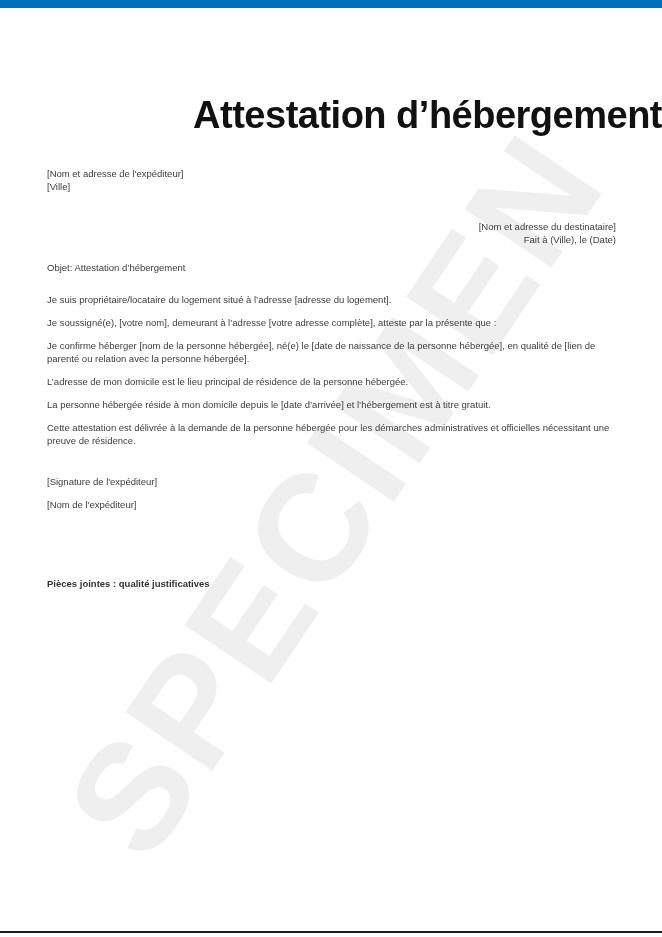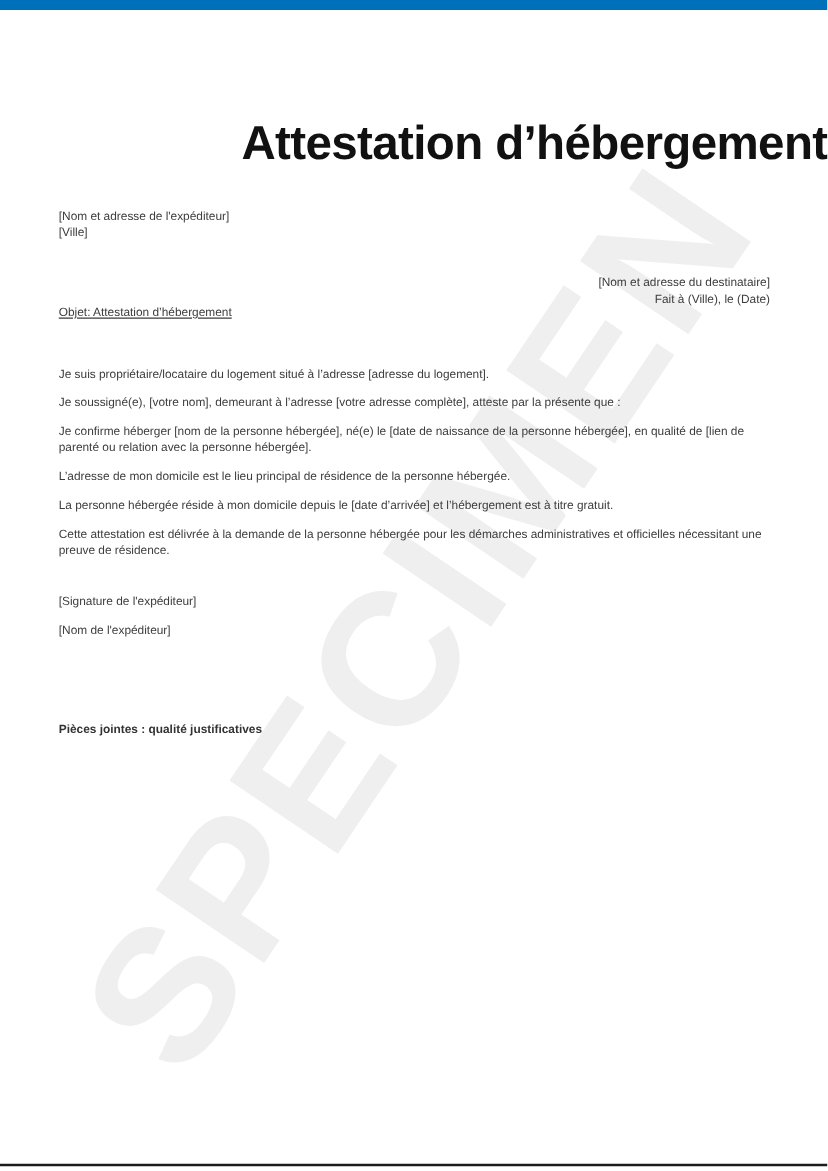--- a/index.html
+++ b/index.html
@@ -64,23 +64,22 @@
     text-align: left;
   }
   .recipient-block {
     position: absolute;
     top: 220px;
     right: 46px;
     text-align: right;
   }
   .subject-line {
     position: absolute;
-    top: 244px;
+    top: 261px;
     left: 47px;
-    text-decoration: underline;
     text-align: right;
   }
   .paragraphs {
     position: absolute;
     top: 293px;
     left: 47px;
     width: 570px;
   }
   .paragraphs p {
     margin: 0 0 10px 0;

